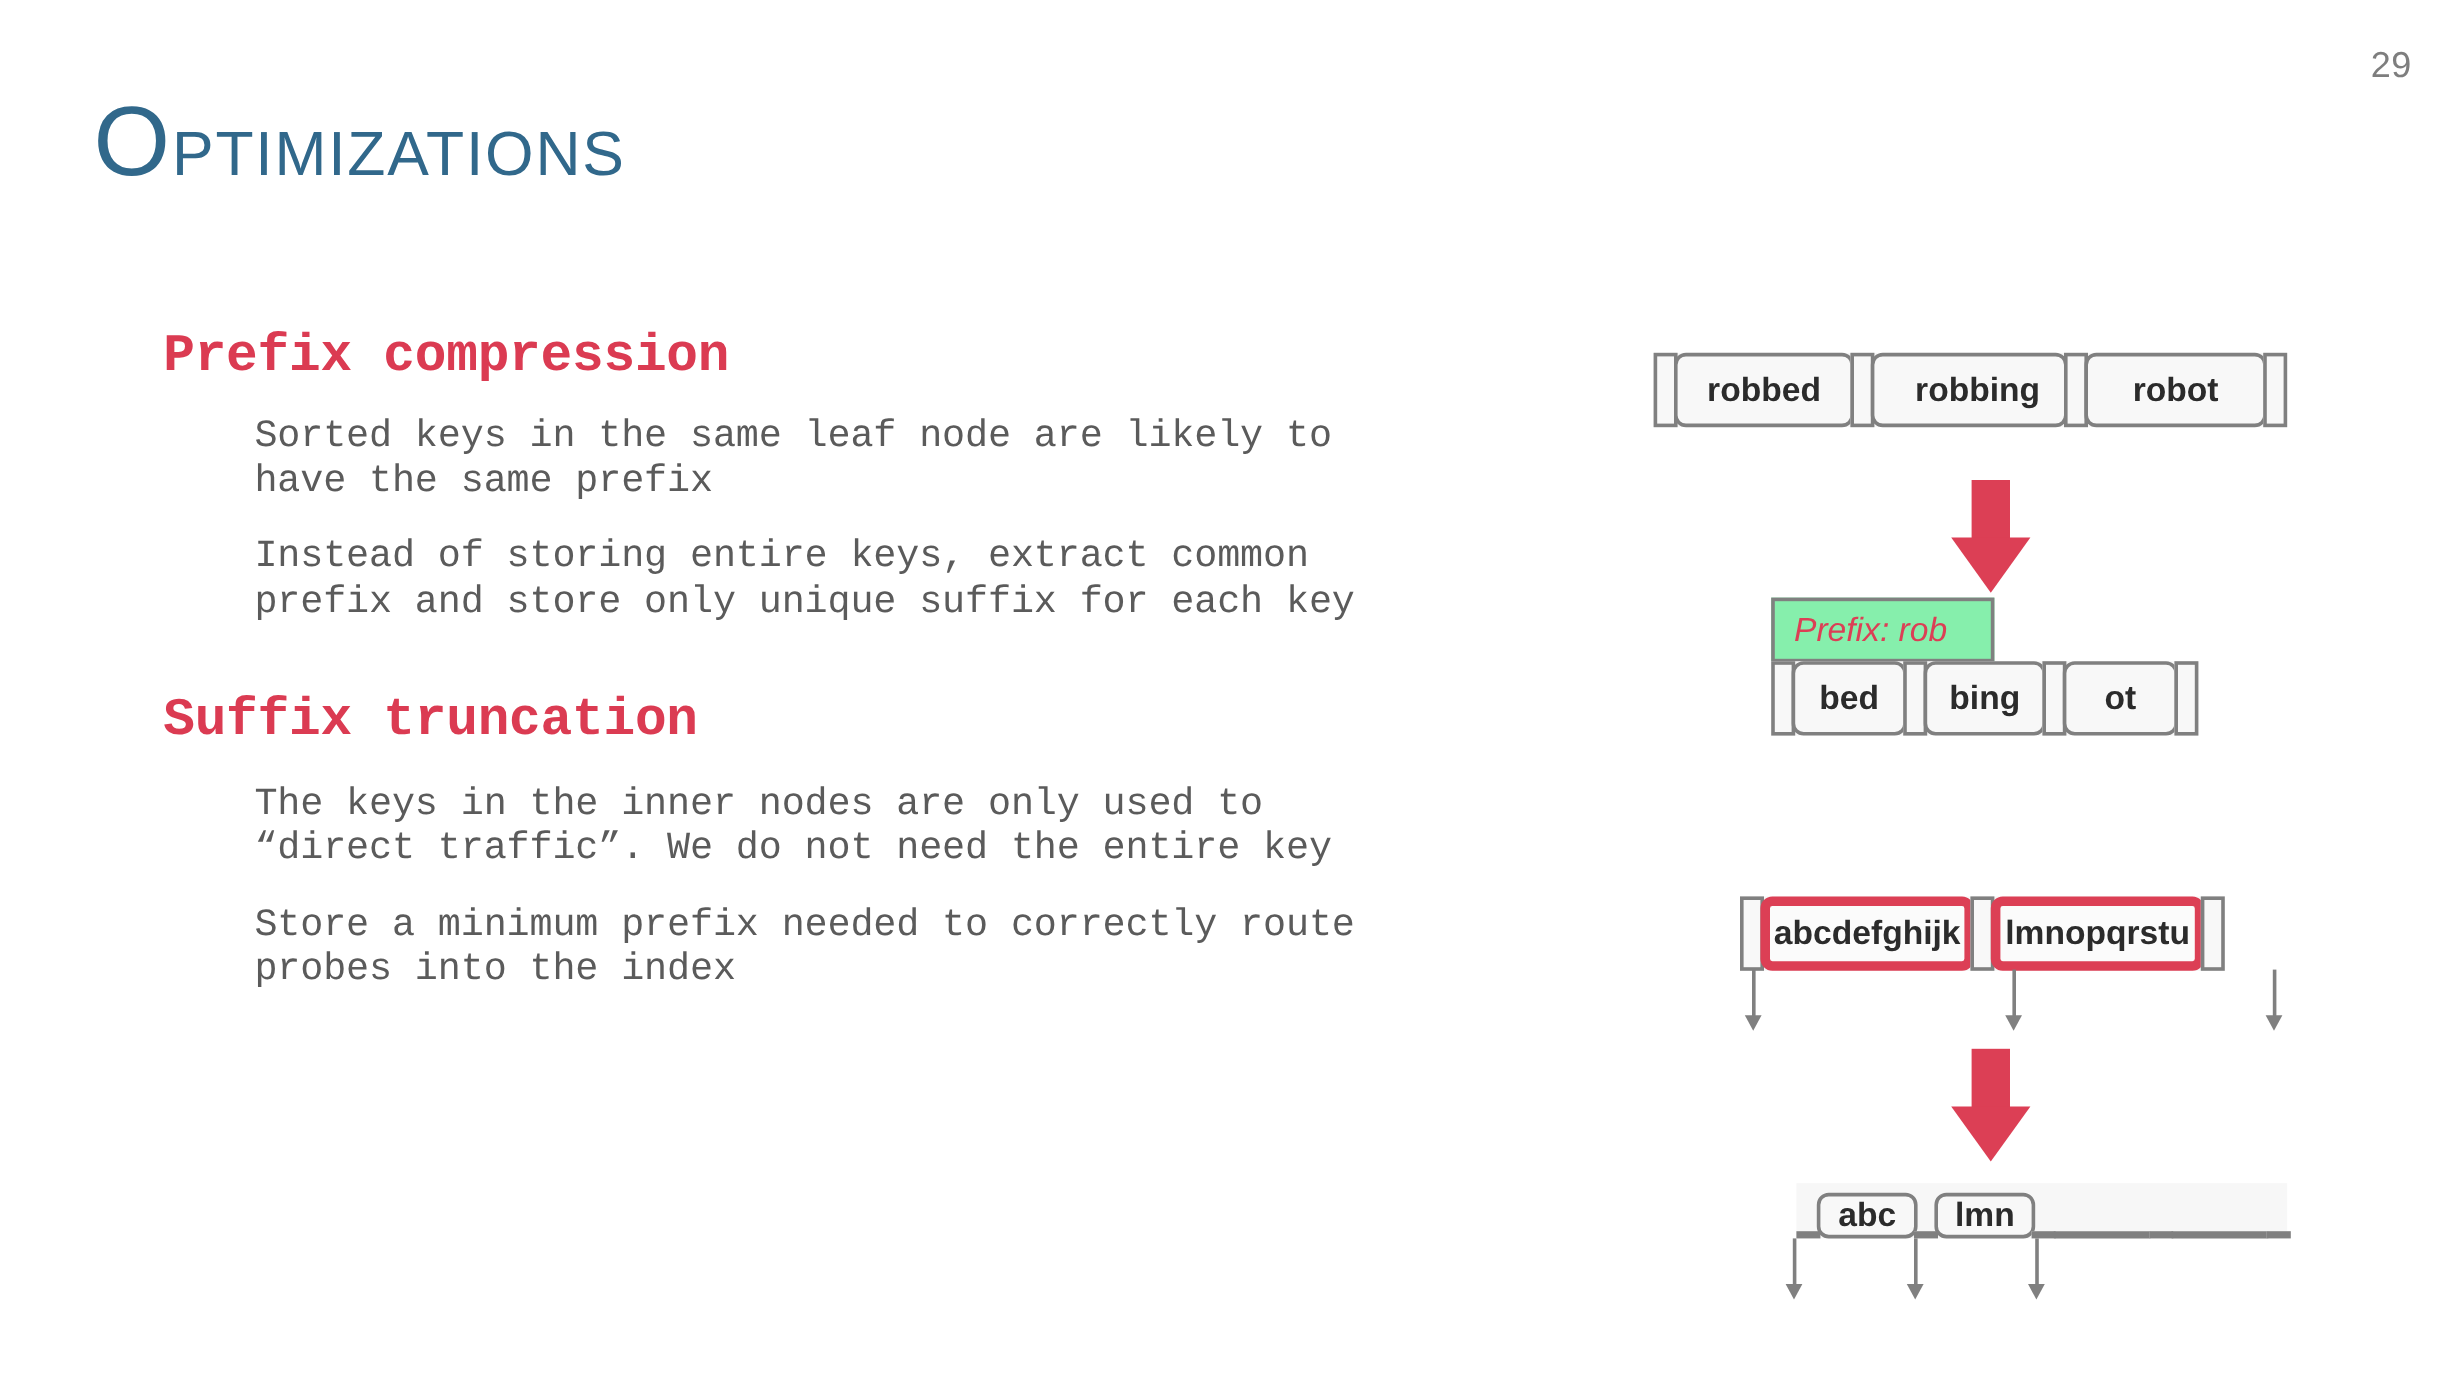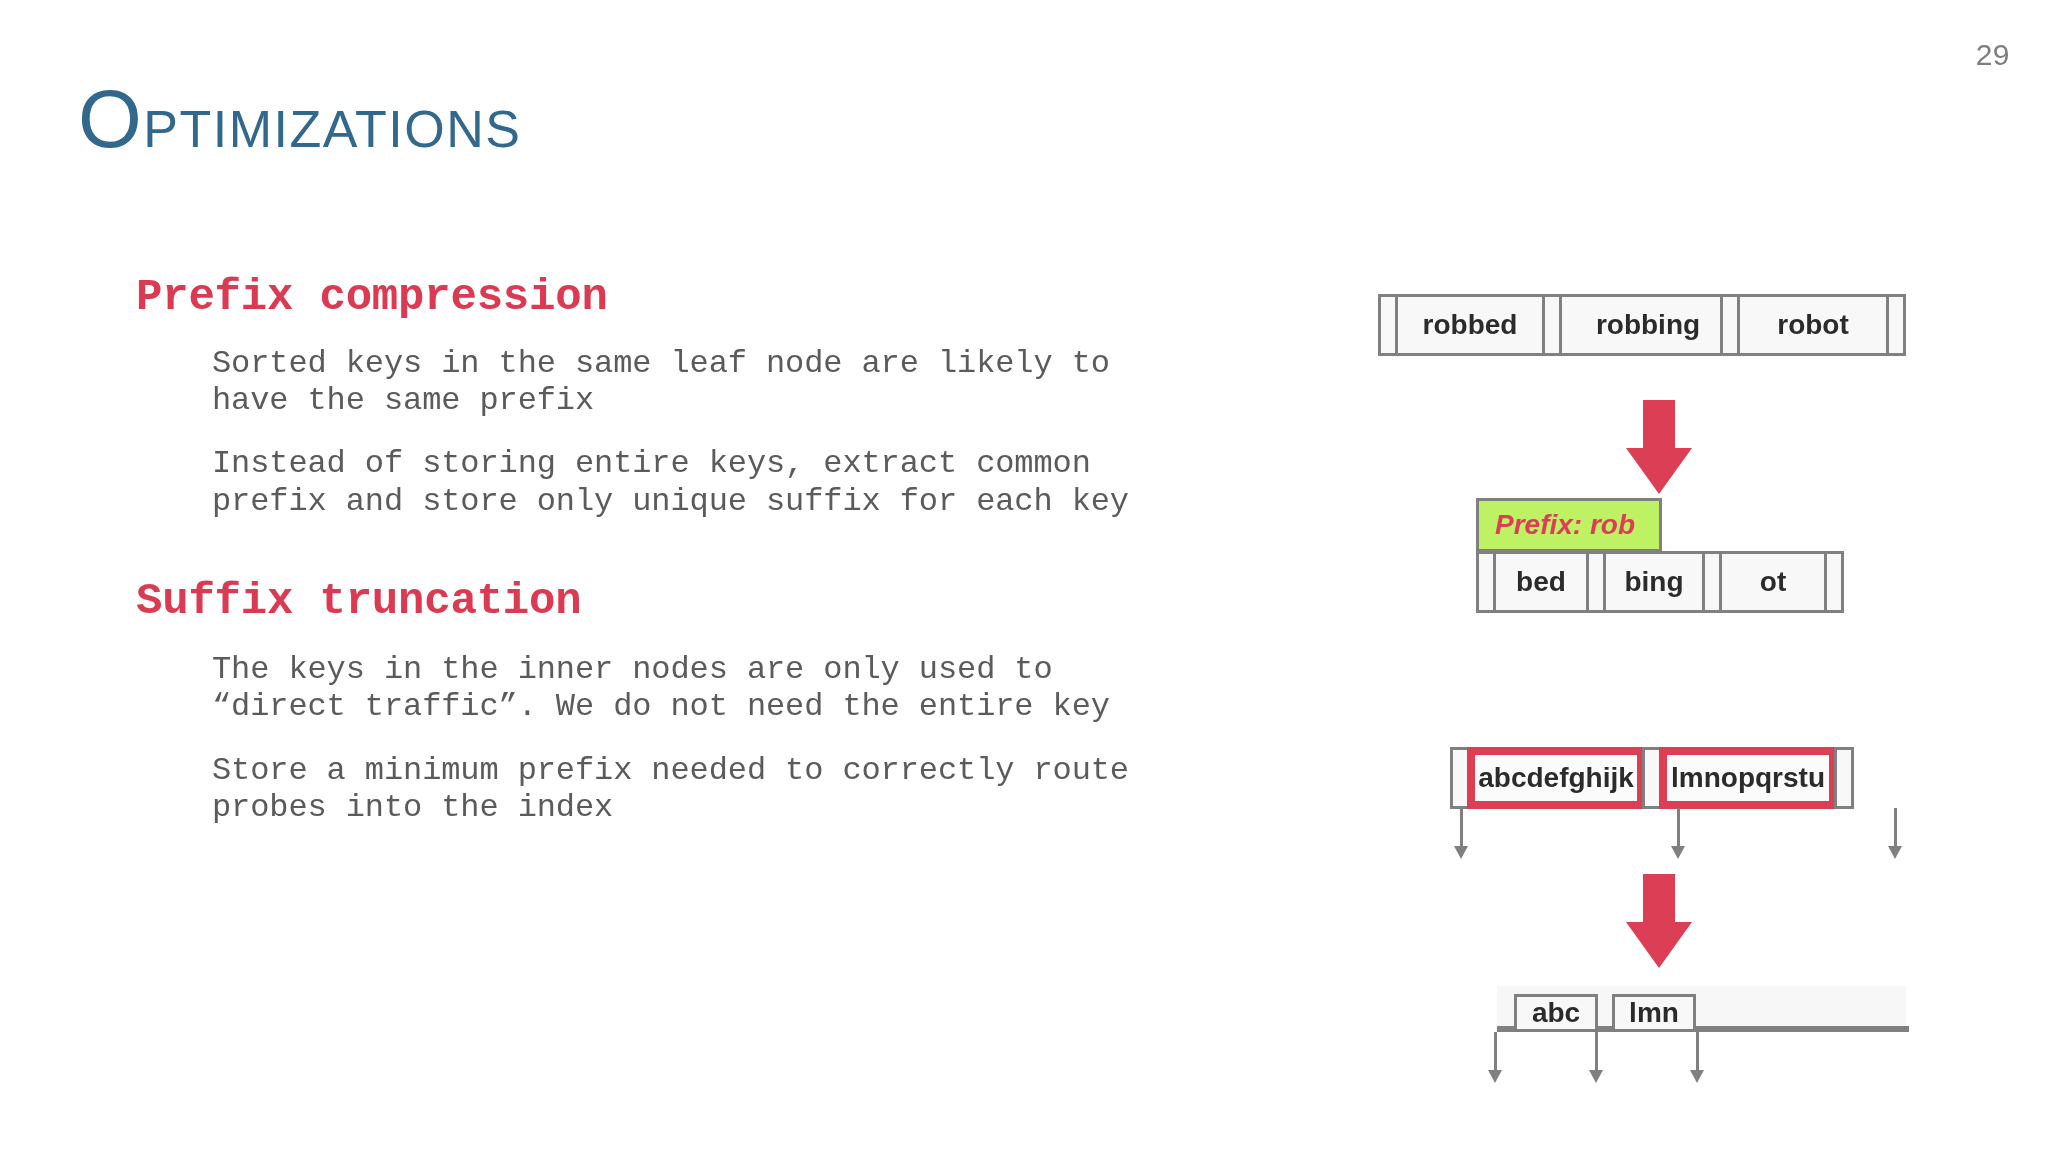--- a/index.html
+++ b/index.html
@@ -103,21 +103,21 @@
     align-items: center;
     justify-content: center;
     font-family: "Liberation Sans", sans-serif;
     font-weight: bold;
     font-size: 28px;
     color: #2b2b2b;
     margin-right: -3px;
     position: relative;
   }
   .cell.ptr { width: 20px; }
-  .cell.key { padding: 0 10px; }
+  .cell.key { padding: 0 10px; border-radius: 10px; }
   .cell.key.highlight {
     border: 8px solid #dc3f55;
     background: #fbfbfb;
   }
   .cell.empty { }
 
   
   .big-arrow {
     position: absolute;
     width: 66px;
@@ -140,24 +140,24 @@
     border-left: 33px solid transparent;
     border-right: 33px solid transparent;
     border-top: 46px solid #dc3f55;
   }
 
   
   .prefix-box {
     position: absolute;
     box-sizing: border-box;
     border: 3px solid #808080;
-    background: #bef264;
+    background: #86efac;
     color: #dc3f55;
     font-style: italic;
-    font-weight: bold;
+    font-weight: normal;
     font-size: 28px;
     display: flex;
     align-items: center;
     padding-left: 16px;
   }
 
   
   .ptr-arrow {
     position: absolute;
     width: 14px;
@@ -222,21 +222,21 @@
   </div>
 
   <div class="prefix-box" style="left:136px; top:318px; width:186px; height:54px;">Prefix: rob</div>
 
   <div class="node" style="left:136px; top:371px; height:62px;">
     <div class="cell ptr"></div>
     <div class="cell key" style="width:96px;">bed</div>
     <div class="cell ptr"></div>
     <div class="cell key" style="width:102px;">bing</div>
     <div class="cell ptr"></div>
-    <div class="cell key" style="width:108px;">ot</div>
+    <div class="cell key" style="width:96px;">ot</div>
     <div class="cell ptr"></div>
   </div>
 
   <div class="node" style="left:110px; top:567px; height:62px;">
     <div class="cell ptr"></div>
     <div class="cell key highlight" style="width:178px;">abcdefghijk</div>
     <div class="cell ptr"></div>
     <div class="cell key highlight" style="width:178px;">lmnopqrstu</div>
     <div class="cell ptr"></div>
   </div>

